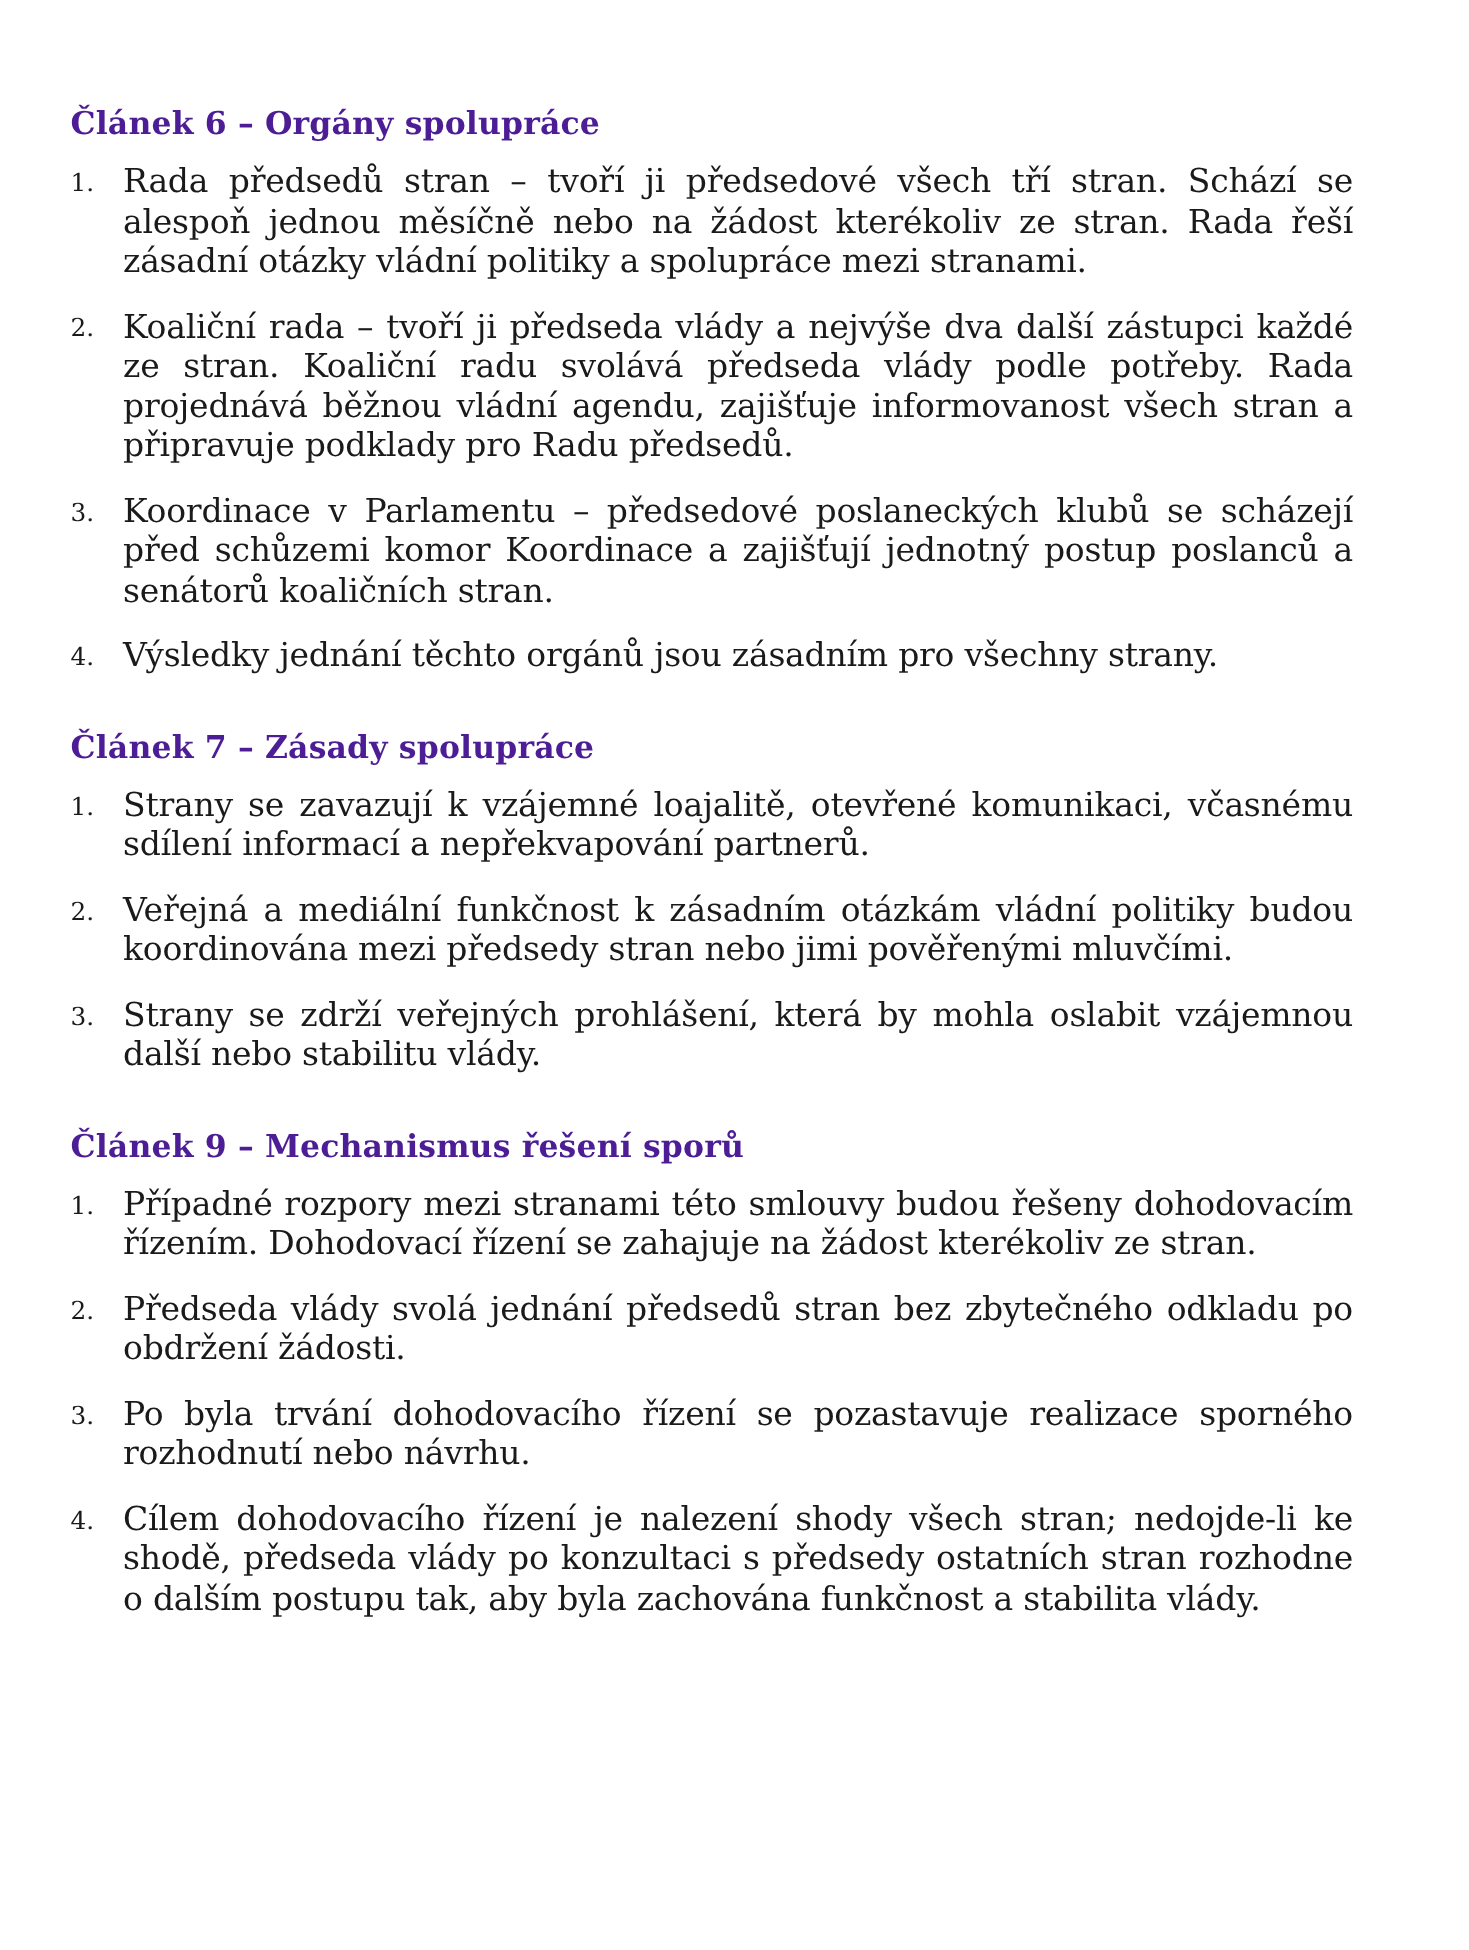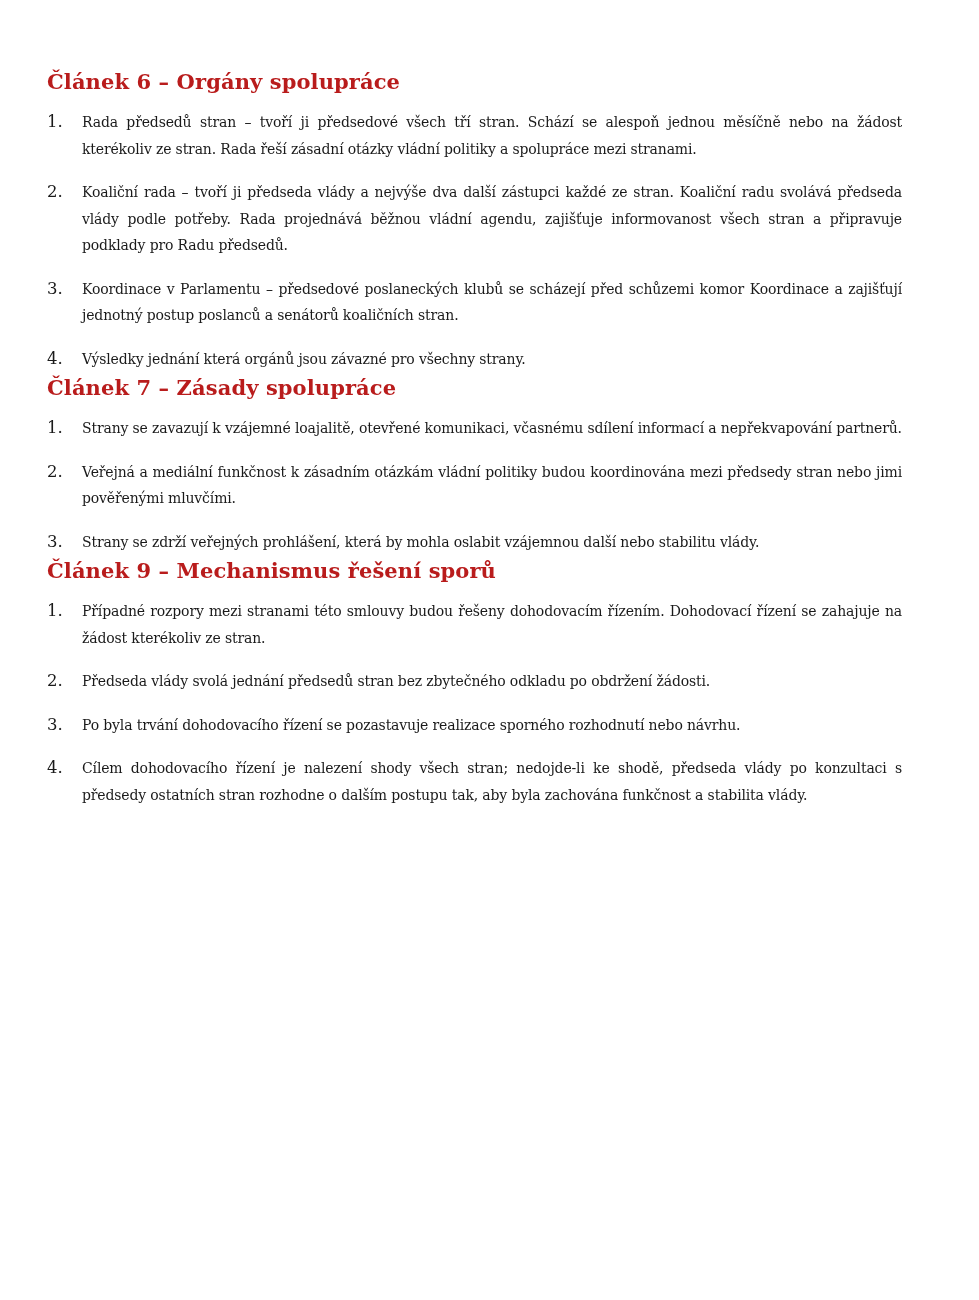--- a/index.html
+++ b/index.html
@@ -18,26 +18,27 @@
     .page {
       position: absolute;
       left: 47px;
       top: 66px;
       width: 855px;
     }
     .article {
       margin: 0;
     }
     .article + .article {
+      margin-top: 30px;
     }
     .article-heading {
       font-family: "DejaVu Serif", "Liberation Serif", serif;
       font-weight: bold;
       font-size: 21px;
-      color: #b91c1c;
+      color: #4c1d95;
       margin: 0 0 11px 0;
       line-height: 32px;
       letter-spacing: 0.1px;
     }
     .items {
       list-style: none;
       margin: 0;
       padding: 0;
     }
     .item {
@@ -49,21 +50,21 @@
       margin-bottom: 0;
     }
     .item-num {
       flex: 0 0 35px;
       width: 35px;
       font-size: 16.5px;
       line-height: 26.5px;
     }
     .item-text {
       flex: 1 1 auto;
-      font-size: 14px;
+      font-size: 22px;
       line-height: 26.5px;
       text-align: justify;
       letter-spacing: -0.15px;
     }
   </style>
 </head>
 <body>
 
 <div class="page">
 
@@ -77,21 +78,21 @@
       <li class="item">
         <span class="item-num">2.</span>
         <span class="item-text">Koaliční rada – tvoří ji předseda vlády a nejvýše dva další zástupci každé ze stran. Koaliční radu svolává předseda vlády podle potřeby. Rada projednává běžnou vládní agendu, zajišťuje informovanost všech stran a připravuje podklady pro Radu předsedů.</span>
       </li>
       <li class="item">
         <span class="item-num">3.</span>
         <span class="item-text">Koordinace v Parlamentu – předsedové poslaneckých klubů se scházejí před schůzemi komor Koordinace a zajišťují jednotný postup poslanců a senátorů koaličních stran.</span>
       </li>
       <li class="item">
         <span class="item-num">4.</span>
-        <span class="item-text">Výsledky jednání která orgánů jsou závazné pro všechny strany.</span>
+        <span class="item-text">Výsledky jednání těchto orgánů jsou zásadním pro všechny strany.</span>
       </li>
     </ol>
   </section>
 
   <section class="article">
     <h2 class="article-heading">Článek 7 – Zásady spolupráce</h2>
     <ol class="items">
       <li class="item">
         <span class="item-num">1.</span>
         <span class="item-text">Strany se zavazují k vzájemné loajalitě, otevřené komunikaci, včasnému sdílení informací a nepřekvapování partnerů.</span>

